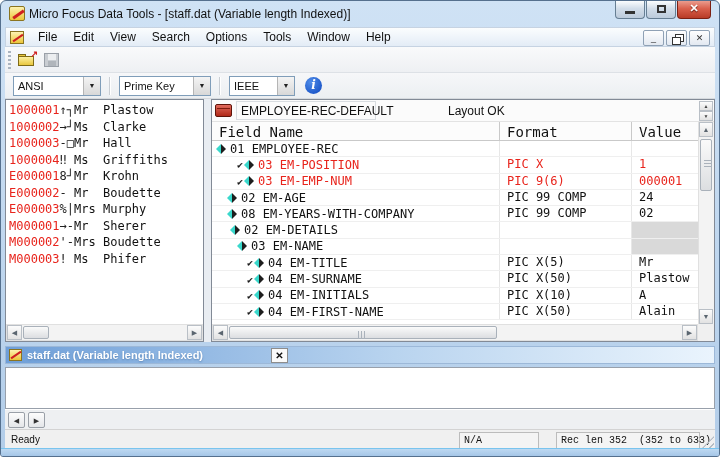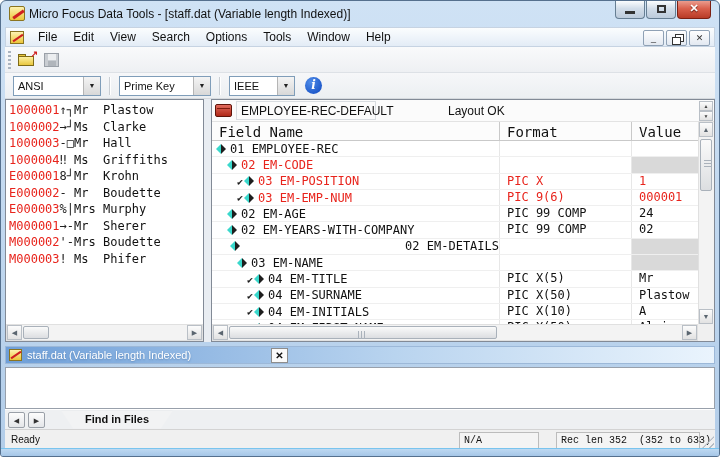--- a/index.html
+++ b/index.html
@@ -92,21 +92,21 @@
   .gem { display:inline-flex; margin-right:4px; }
 
   .right-vscroll { position:absolute; top:22px; right:0; bottom:17px; width:16px; background:#f3f3f3; border-left:1px solid #e0e0e0; }
   .right-hscroll { position:absolute; left:0; right:16px; bottom:0; height:17px; }
   .sb-corner { position:absolute; right:0; bottom:0; width:16px; height:17px; background:#f0f0f0; }
 
   
   .dockbar { position:absolute; top:345px; left:4px; right:4px; height:18px; background:linear-gradient(90deg,#6f9fd8,#b9d4ef 55%,#eaf4fd); display:flex; align-items:center; border:1px solid #9cb8d8; }
   .dock-icon { width:13px; height:12px; margin:0 5px 0 3px; background:linear-gradient(#fdf3b0,#ecc53a); border:1px solid #8a7420; position:relative; }
   .dock-icon::after { content:""; position:absolute; left:0; top:4px; width:12px; height:2px; background:#cf2020; transform:rotate(-35deg); }
-  .dock-label { font-size:11px; color:#fff; text-shadow:0 1px 2px #5d87b8; white-space:nowrap; }
+  .dock-label { font-size:11px; color:#fff; text-shadow:0 1px 2px #5d87b8; white-space:nowrap;font-weight:bold; }
   .dock-close { position:absolute; left:265px; top:1px; width:17px; height:15px; background:#fafafa; border:1px solid #8d8d8d; font-weight:bold; font-size:10px; text-align:center; line-height:14px; color:#111; }
 
   
   .output { position:absolute; top:366px; left:4px; right:4px; height:42px; background:#fff; border:1px solid #98a0ab; }
   .tabbar { position:absolute; top:408px; left:4px; right:4px; height:20px; background:#eef0f2; border-top:1px solid #fff; display:flex; align-items:center; }
   .tab-arrow { width:17px; height:16px; margin-left:3px; background:linear-gradient(#fdfdfd,#e4e6e9); border:1px solid #9aa0a8; border-radius:2px; font-size:7px; color:#333; text-align:center; line-height:15px; }
   .find-tab { margin-left:16px; width:112px; height:18px; background:#f2f3f4; clip-path:polygon(0 0,100% 0,calc(100% - 12px) 100%,12px 100%); filter:drop-shadow(0 1px 1px #9aa0a8); text-align:center; font-size:11px; font-weight:bold; color:#111; line-height:17px; }
 
   
   .statusbar { position:absolute; top:428px; left:4px; right:4px; height:21px; background:#f0f0f0; border-top:1px solid #d3d3d3; font-size:10px; color:#111; }
@@ -241,55 +241,42 @@
                   <polygon points="5,0 0,5 5,10" fill="#3ad8cc"></polygon>
                   <polygon points="5,0 10,5 5,10" fill="#1e1e1e"></polygon>
                 </svg>
               </span>
               <span>01 EMPLOYEE-REC</span>
             </div>
             <div class="c2"></div>
             <div class="c3"></div>
           </div>
           <div class="trow red">
-            <div class="c1" style="padding-left: 15px;">
-              <span class="gem">
-                <svg width="10" height="10" viewBox="0 0 10 10">
-                  <polygon points="5,0 0,5 5,10" fill="#3ad8cc"></polygon>
-                  <polygon points="5,0 10,5 5,10" fill="#1e1e1e"></polygon>
-                </svg>
-              </span>
-              <span>02 EM-CODE</span>
-            </div>
-            <div class="c2"></div>
-            <div class="c3 shaded"></div>
+            <div class="c1" style="padding-left: 25px;">
+              <span class="chk">✔</span>
+              <span class="gem">
+                <svg width="10" height="10" viewBox="0 0 10 10">
+                  <polygon points="5,0 0,5 5,10" fill="#3ad8cc"></polygon>
+                  <polygon points="5,0 10,5 5,10" fill="#1e1e1e"></polygon>
+                </svg>
+              </span>
+              <span>03 EM-POSITION</span>
+            </div>
+            <div class="c2">PIC X</div>
+            <div class="c3">1</div>
           </div>
           <div class="trow red">
             <div class="c1" style="padding-left: 25px;">
               <span class="chk">✔</span>
               <span class="gem">
                 <svg width="10" height="10" viewBox="0 0 10 10">
                   <polygon points="5,0 0,5 5,10" fill="#3ad8cc"></polygon>
                   <polygon points="5,0 10,5 5,10" fill="#1e1e1e"></polygon>
                 </svg>
               </span>
-              <span>03 EM-POSITION</span>
-            </div>
-            <div class="c2">PIC X</div>
-            <div class="c3">1</div>
-          </div>
-          <div class="trow red">
-            <div class="c1" style="padding-left: 25px;">
-              <span class="chk">✔</span>
-              <span class="gem">
-                <svg width="10" height="10" viewBox="0 0 10 10">
-                  <polygon points="5,0 0,5 5,10" fill="#3ad8cc"></polygon>
-                  <polygon points="5,0 10,5 5,10" fill="#1e1e1e"></polygon>
-                </svg>
-              </span>
               <span>03 EM-EMP-NUM</span>
             </div>
             <div class="c2">PIC 9(6)</div>
             <div class="c3">000001</div>
           </div>
           <div class="trow">
             <div class="c1" style="padding-left: 15px;">
               <span class="gem">
                 <svg width="10" height="10" viewBox="0 0 10 10">
                   <polygon points="5,0 0,5 5,10" fill="#3ad8cc"></polygon>
@@ -302,27 +289,27 @@
             <div class="c3">24</div>
           </div>
           <div class="trow">
             <div class="c1" style="padding-left: 15px;">
               <span class="gem">
                 <svg width="10" height="10" viewBox="0 0 10 10">
                   <polygon points="5,0 0,5 5,10" fill="#3ad8cc"></polygon>
                   <polygon points="5,0 10,5 5,10" fill="#1e1e1e"></polygon>
                 </svg>
               </span>
-              <span>02 EM-YEARS-WITH-COMPANY</span>
+              <span>08 EM-YEARS-WITH-COMPANY</span>
             </div>
             <div class="c2">PIC 99 COMP</div>
             <div class="c3">02</div>
           </div>
           <div class="trow">
-            <div class="c1" style="padding-left: 18px; justify-content: space-between;">
+            <div class="c1" style="padding-left: 18px;">
               <span class="gem">
                 <svg width="10" height="10" viewBox="0 0 10 10">
                   <polygon points="5,0 0,5 5,10" fill="#3ad8cc"></polygon>
                   <polygon points="5,0 10,5 5,10" fill="#1e1e1e"></polygon>
                 </svg>
               </span>
               <span>02 EM-DETAILS</span>
             </div>
             <div class="c2"></div>
             <div class="c3 shaded"></div>
@@ -420,21 +407,20 @@
     <div class="dock-icon"></div>
     <div class="dock-label">staff.dat (Variable length Indexed)</div>
     <div class="dock-close">✕</div>
   </div>
 
   <div class="output"></div>
 
   <div class="tabbar">
     <div class="tab-arrow">◀</div>
     <div class="tab-arrow">▶</div>
-    <div class="find-tab">Find in Files</div>
   </div>
 
   <div class="statusbar">
     <div class="st-ready">Ready</div>
     <div class="st-panel st-na">N/A</div>
     <div class="st-panel st-rec">Rec len 352  (352 to 633)</div>
     <div class="st-grip"></div>
   </div>
 
   <div class="bottom-frame"></div>

